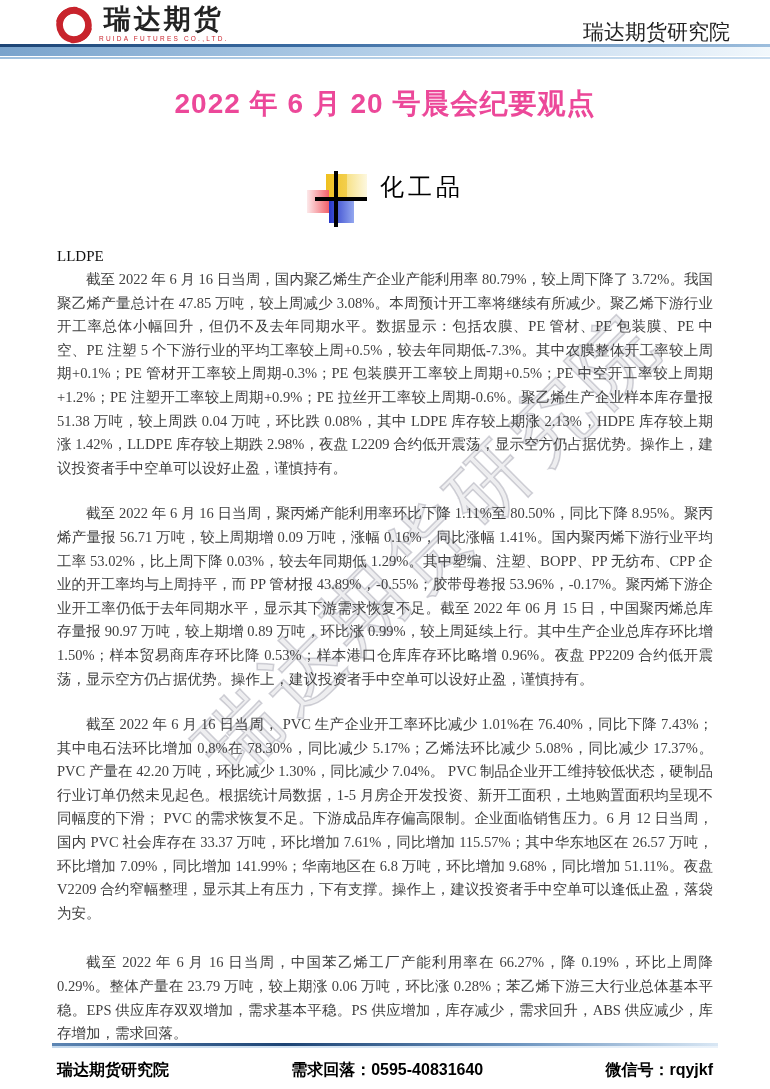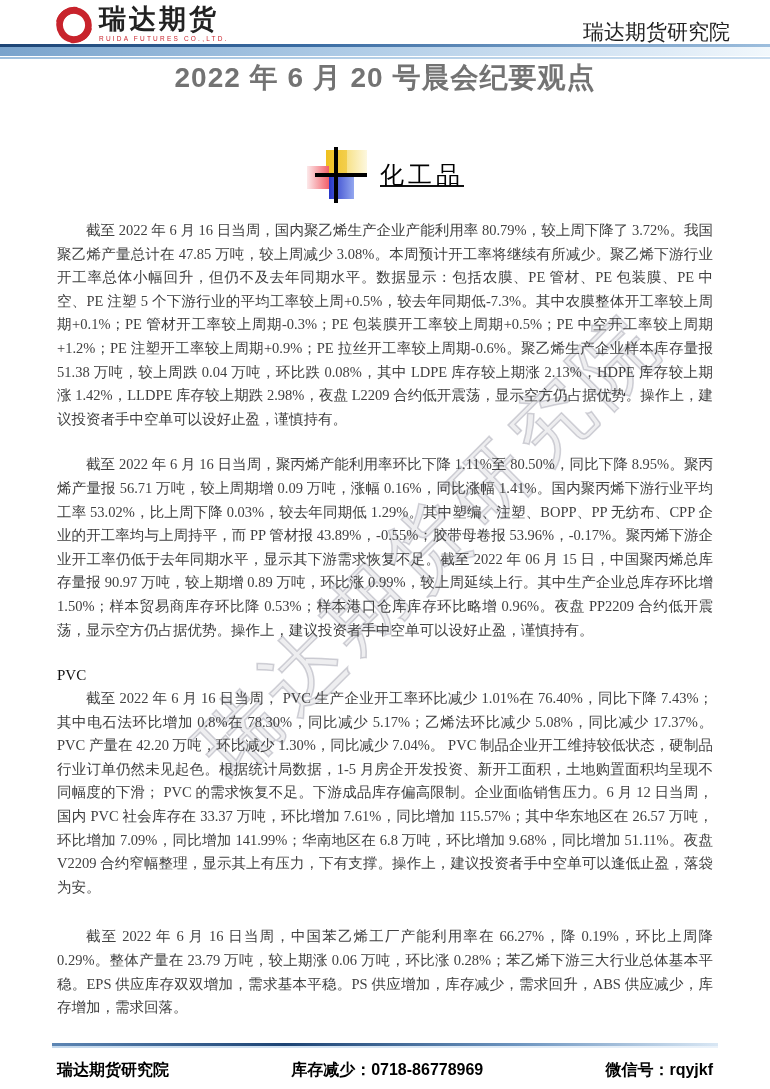--- a/index.html
+++ b/index.html
@@ -12,43 +12,44 @@
     background: #ffffff;
     overflow: hidden;
     font-family: "Liberation Serif", "DejaVu Serif", serif;
     color: #111;
   }
 
   
   .header { position: relative; height: 44px; padding: 6px 30px 0 55px; display: flex; justify-content: space-between; align-items: flex-start; }
   .logo { display: flex; align-items: flex-start; gap: 6px; }
   .logo-mark { width: 38px; height: 38px; flex: 0 0 auto; }
-  .logo-text { display: flex; flex-direction: column; line-height: 1; }
+  .logo-text { display: flex; flex-direction: column; line-height: 1; align-items: center; }
   .logo-cn { font-family: "Liberation Sans", sans-serif; font-weight: bold; font-size: 27px; letter-spacing: 3px; color: #222; }
   .logo-en { font-family: "Liberation Sans", sans-serif; font-size: 6.5px; letter-spacing: 2.2px; color: #c8232c; margin-top: 3px; }
   .institute { font-family: "Liberation Sans", sans-serif; font-size: 21px; color: #222; margin-top: 12px; margin-right: 10px; }
 
   .header-rule { position: relative; height: 15px; width: 100%; }
   .header-rule .navy { position: absolute; top: 0; left: 0; width: 100%; height: 3px; background: linear-gradient(to right, #1d4474, #3a6ca3 40%, #9dbedd); }
   .header-rule .bar { position: absolute; top: 3px; left: 0; width: 100%; height: 9px; background: linear-gradient(to right, #79a3cc, #aecbe6 45%, #ddeaf6 85%, #f2f8fc); }
   .header-rule .hi { position: absolute; top: 12px; left: 0; width: 100%; height: 1px; background: #ffffff; }
   .header-rule .base { position: absolute; top: 13px; left: 0; width: 100%; height: 2px; background: linear-gradient(to right, #9fc0de, #c9ddef); }
 
   
   .doc-title {
+    margin-top: 26px;
     text-align: center;
     font-family: "Liberation Sans", sans-serif;
     font-weight: bold;
     font-size: 28px;
     letter-spacing: 1px;
-    color: #737373;
+    color: #ec4899;
   }
 
   
-  .category { margin-top: 48px; display: flex; justify-content: center; align-items: center; gap: 12px; height: 60px; text-decoration: underline; }
+  .category { margin-top: 48px; display: flex; justify-content: center; gap: 12px; height: 60px; }
   .cat-icon { position: relative; width: 62px; height: 56px; }
   .cat-icon .sq { position: absolute; }
   .sq-yellow  { left: 20px; top: 3px;  width: 21px; height: 25px; background: linear-gradient(to right, #efc01e, #f3cf4d); }
   .sq-yellow2 { left: 41px; top: 3px;  width: 20px; height: 25px; background: linear-gradient(to right, #f7e289, #fdf8e0); }
   .sq-red     { left: 1px;  top: 19px; width: 22px; height: 23px; background: linear-gradient(to left, #f2606a, #fce9ea); }
   .sq-blue    { left: 23px; top: 28px; width: 25px; height: 24px; background: linear-gradient(to right, #2636c8, #93a7ef); }
   .bar-v { position: absolute; left: 28px; top: 0; width: 4px; height: 56px; background: #000; }
   .bar-h { position: absolute; left: 9px; top: 26px; width: 52px; height: 4px; background: #000; }
   .cat-label { font-size: 24px; color: #000; letter-spacing: 4px; }
 
@@ -131,47 +132,47 @@
       <div class="sq sq-blue"></div>
       <div class="bar-v"></div>
       <div class="bar-h"></div>
     </div>
     <div class="cat-label">化工品</div>
   </div>
 
   <div class="content">
 
     <div class="section">
+      <div class="sec-heading">LLDPE</div>
       <p class="sec-body">截至 2022 年 6 月 16 日当周，国内聚乙烯生产企业产能利用率 80.79%，较上周下降了 3.72%。我国聚乙烯产量总计在 47.85 万吨，较上周减少 3.08%。本周预计开工率将继续有所减少。聚乙烯下游行业开工率总体小幅回升，但仍不及去年同期水平。数据显示：包括农膜、PE 管材、PE 包装膜、PE 中空、PE 注塑 5 个下游行业的平均工率较上周+0.5%，较去年同期低-7.3%。其中农膜整体开工率较上周期+0.1%；PE 管材开工率较上周期-0.3%；PE 包装膜开工率较上周期+0.5%；PE 中空开工率较上周期+1.2%；PE 注塑开工率较上周期+0.9%；PE 拉丝开工率较上周期-0.6%。聚乙烯生产企业样本库存量报 51.38 万吨，较上周跌 0.04 万吨，环比跌 0.08%，其中 LDPE 库存较上期涨 2.13%，HDPE 库存较上期涨 1.42%，LLDPE 库存较上期跌 2.98%，夜盘 L2209 合约低开震荡，显示空方仍占据优势。操作上，建议投资者手中空单可以设好止盈，谨慎持有。</p>
     </div>
 
     <div class="section">
       <p class="sec-body">截至 2022 年 6 月 16 日当周，聚丙烯产能利用率环比下降 1.11%至 80.50%，同比下降 8.95%。聚丙烯产量报 56.71 万吨，较上周期增 0.09 万吨，涨幅 0.16%，同比涨幅 1.41%。国内聚丙烯下游行业平均工率 53.02%，比上周下降 0.03%，较去年同期低 1.29%。其中塑编、注塑、BOPP、PP 无纺布、CPP 企业的开工率均与上周持平，而 PP 管材报 43.89%，-0.55%；胶带母卷报 53.96%，-0.17%。聚丙烯下游企业开工率仍低于去年同期水平，显示其下游需求恢复不足。截至 2022 年 06 月 15 日，中国聚丙烯总库存量报 90.97 万吨，较上期增 0.89 万吨，环比涨 0.99%，较上周延续上行。其中生产企业总库存环比增 1.50%；样本贸易商库存环比降 0.53%；样本港口仓库库存环比略增 0.96%。夜盘 PP2209 合约低开震荡，显示空方仍占据优势。操作上，建议投资者手中空单可以设好止盈，谨慎持有。</p>
     </div>
 
     <div class="section">
-      <div class="sec-heading">PVC</div>
       <p class="sec-body">截至 2022 年 6 月 16 日当周， PVC 生产企业开工率环比减少 1.01%在 76.40%，同比下降 7.43%；其中电石法环比增加 0.8%在 78.30%，同比减少 5.17%；乙烯法环比减少 5.08%，同比减少 17.37%。PVC 产量在 42.20 万吨，环比减少 1.30%，同比减少 7.04%。 PVC 制品企业开工维持较低状态，硬制品行业订单仍然未见起色。根据统计局数据，1-5 月房企开发投资、新开工面积，土地购置面积均呈现不同幅度的下滑； PVC 的需求恢复不足。下游成品库存偏高限制。企业面临销售压力。6 月 12 日当周，国内 PVC 社会库存在 33.37 万吨，环比增加 7.61%，同比增加 115.57%；其中华东地区在 26.57 万吨，环比增加 7.09%，同比增加 141.99%；华南地区在 6.8 万吨，环比增加 9.68%，同比增加 51.11%。夜盘 V2209 合约窄幅整理，显示其上有压力，下有支撑。操作上，建议投资者手中空单可以逢低止盈，落袋为安。</p>
     </div>
 
     <div class="section section-eb">
       <p class="sec-body">截至 2022 年 6 月 16 日当周，中国苯乙烯工厂产能利用率在 66.27%，降 0.19%，环比上周降 0.29%。整体产量在 23.79 万吨，较上期涨 0.06 万吨，环比涨 0.28%；苯乙烯下游三大行业总体基本平稳。EPS 供应库存双双增加，需求基本平稳。PS 供应增加，库存减少，需求回升，ABS 供应减少，库存增加，需求回落。</p>
     </div>
 
   </div>
 
   <div class="footer">
     <div class="footer-rule">
       <div class="dark"></div>
       <div class="lite"></div>
     </div>
     <div class="footer-row">
       <span>瑞达期货研究院</span>
       <span>
-        <span>库存减少：</span><span>0718-86778969</span>
+        <span>需求回落：</span><span>0595-40831640</span>
       </span>
       <span>
         <span>微信号：</span><span>rqyjkf</span>
       </span>
     </div>
   </div>
 
 </div>
 
 </body></html>

